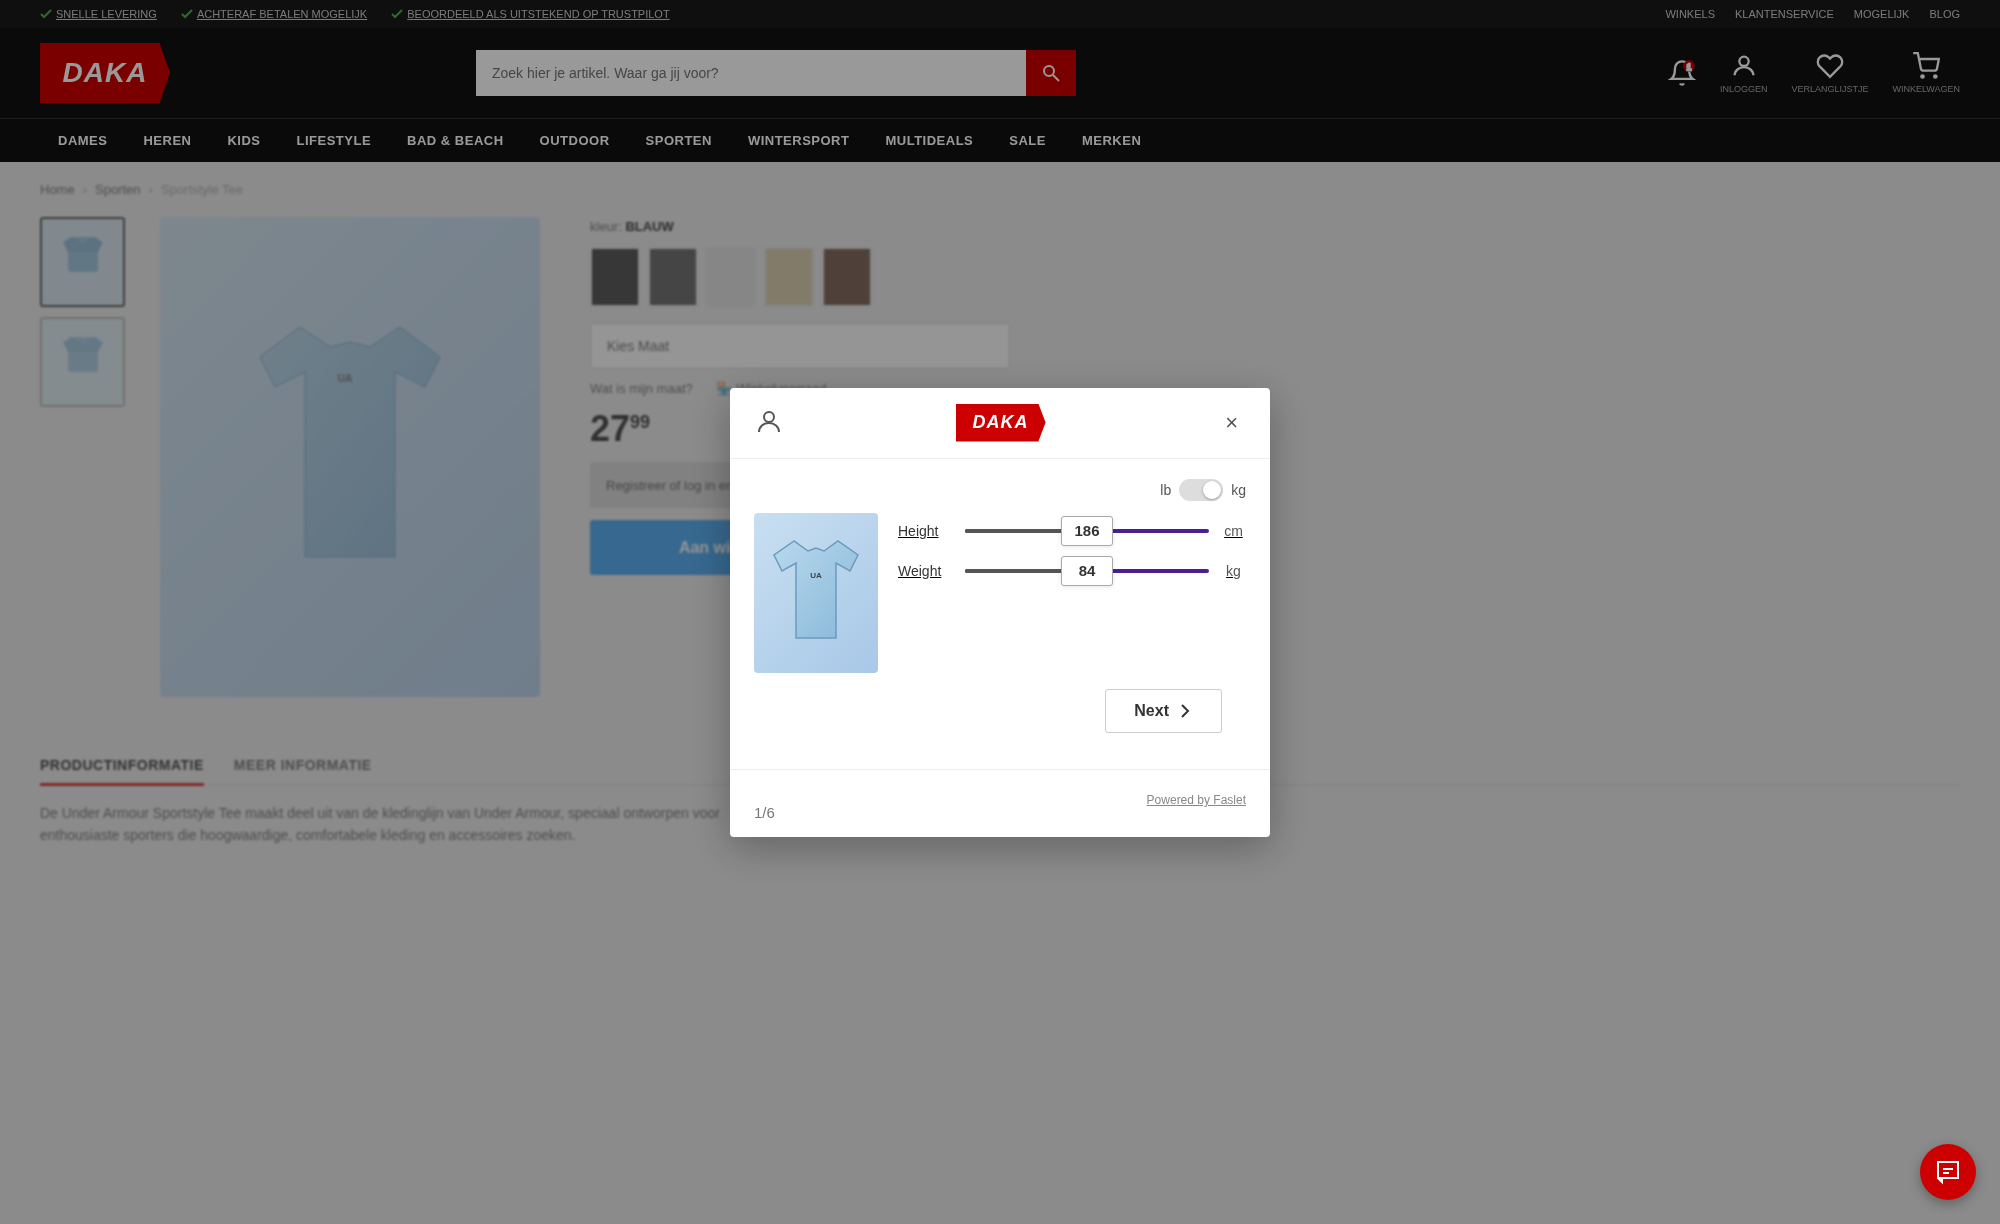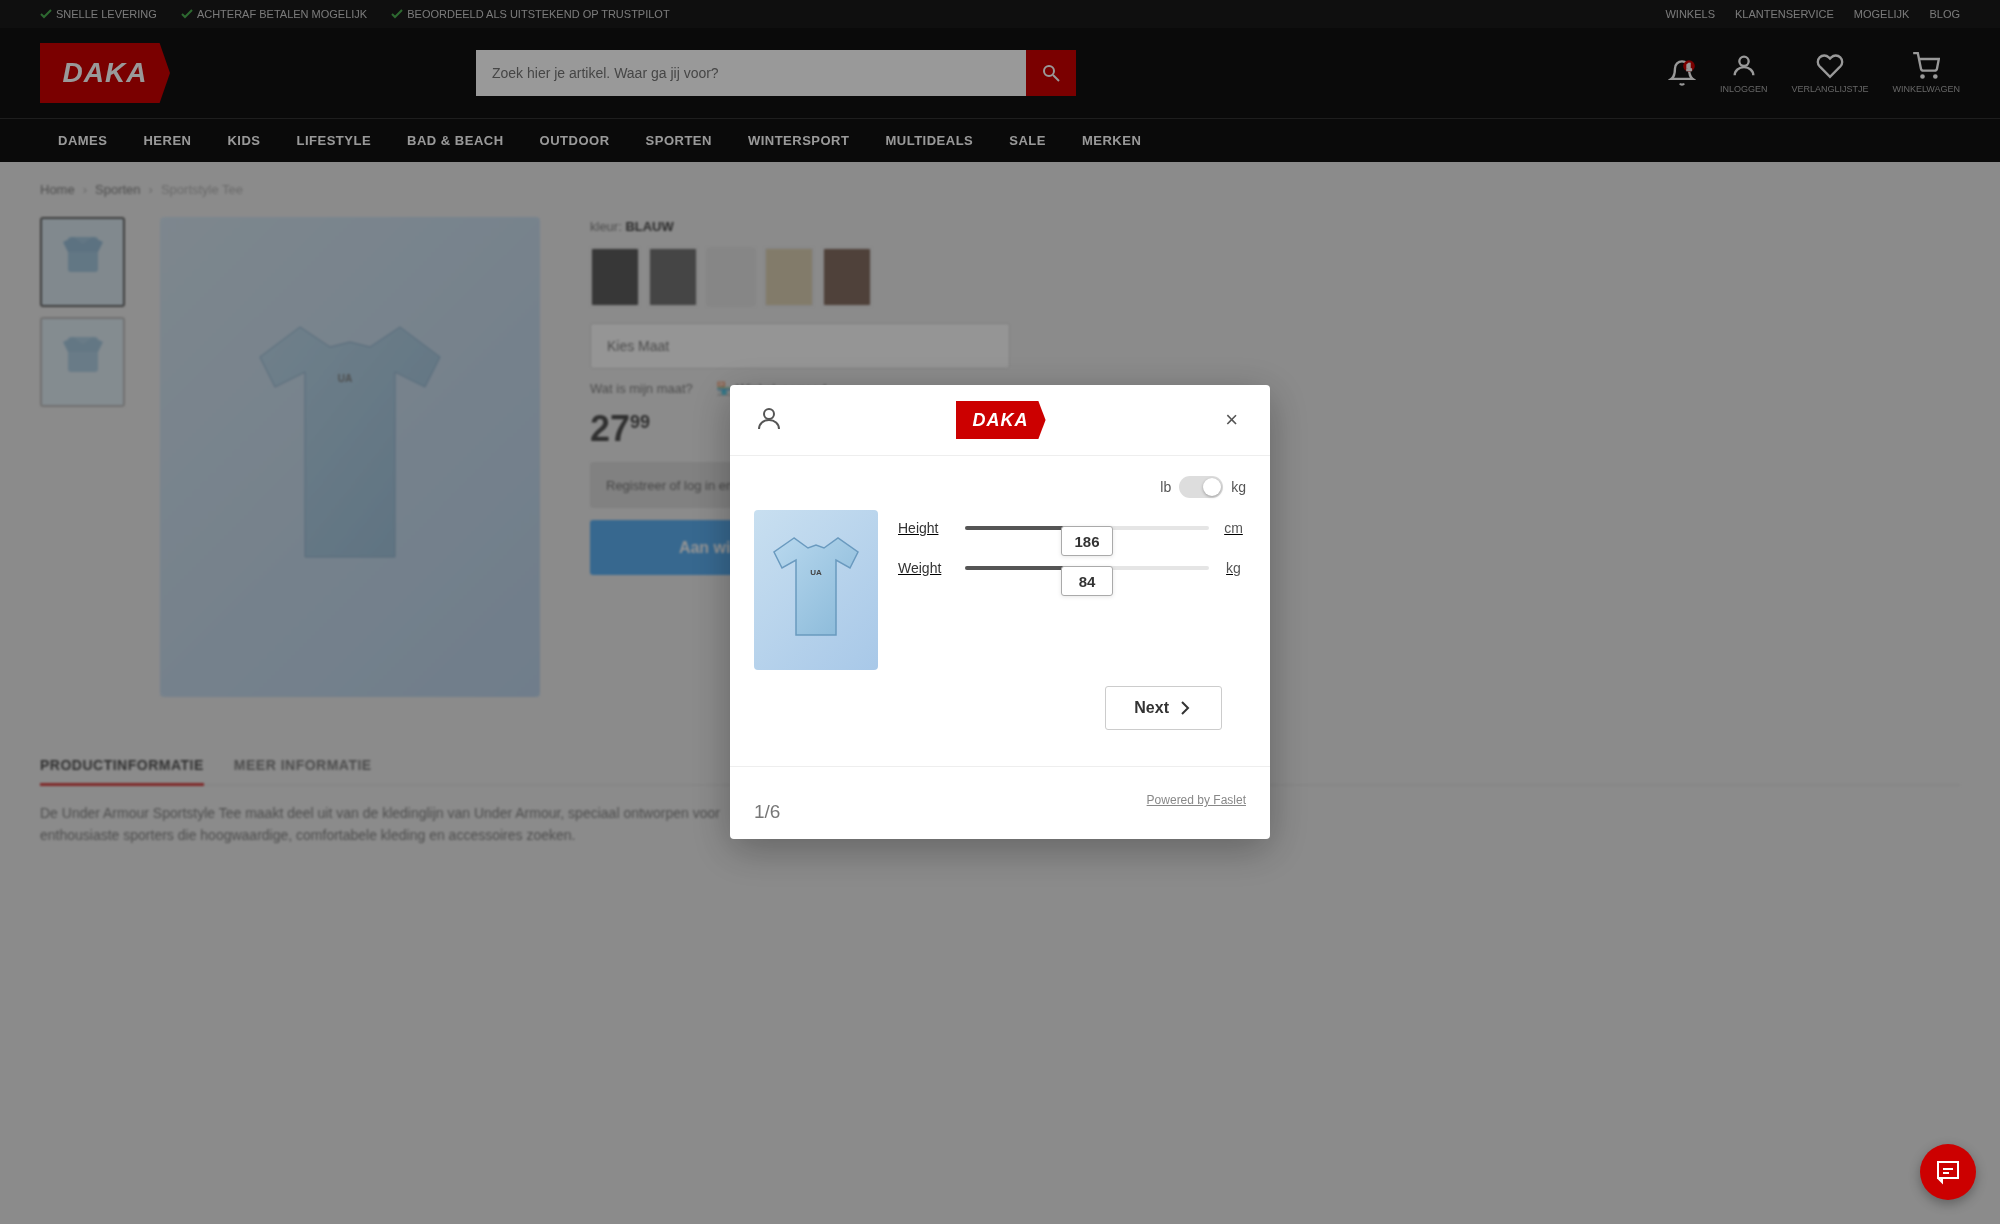--- a/index.html
+++ b/index.html
@@ -9,21 +9,21 @@
     .top-bar {
       background: #1a1a1a;
       color: #ccc;
       font-size: 11px;
       display: flex;
       align-items: center;
       justify-content: space-between;
       padding: 6px 40px;
       height: 28px;
     }
-    .top-bar-left { display: flex; gap: 24px; }
+    .top-bar-left { display: flex; gap: 24px; text-decoration: underline; }
     .top-bar-left span { display: flex; align-items: center; gap: 4px; }
     .top-bar-right { display: flex; gap: 20px; font-size: 11px; }
     .top-bar-right a { color: #ccc; text-decoration: none; }
 
     
     .header {
       background: #111;
       display: flex;
       align-items: center;
       padding: 10px 40px;
@@ -315,25 +315,25 @@
     }
     .slider-label {
       font-size: 14px;
       color: #333;
       width: 55px;
       flex-shrink: 0;
     }
     .slider-track {
       flex: 1;
       height: 4px;
-      background: #e5e5e5;
+      background: #4c1d95;
       border-radius: 2px;
       position: relative;
       display: flex;
-      align-items: flex-start;
+      align-items: center;
     }
     .slider-fill {
       height: 4px;
       background: #555;
       border-radius: 2px;
     }
     .slider-thumb {
       width: 52px;
       height: 30px;
       background: white;
@@ -378,21 +378,21 @@
     }
 
     .modal-bottom {
       display: flex;
       align-items: center;
       justify-content: space-between;
       padding: 10px 24px 16px;
       border-top: 1px solid #eee;
     }
     .page-indicator {
-      font-size: 19px;
+      font-size: 15px;
       color: #777;
       margin-top: 24px;
     }
     .powered-by {
       font-size: 12px;
       color: #888;
       text-decoration: underline;
       cursor: pointer;
     }
 

